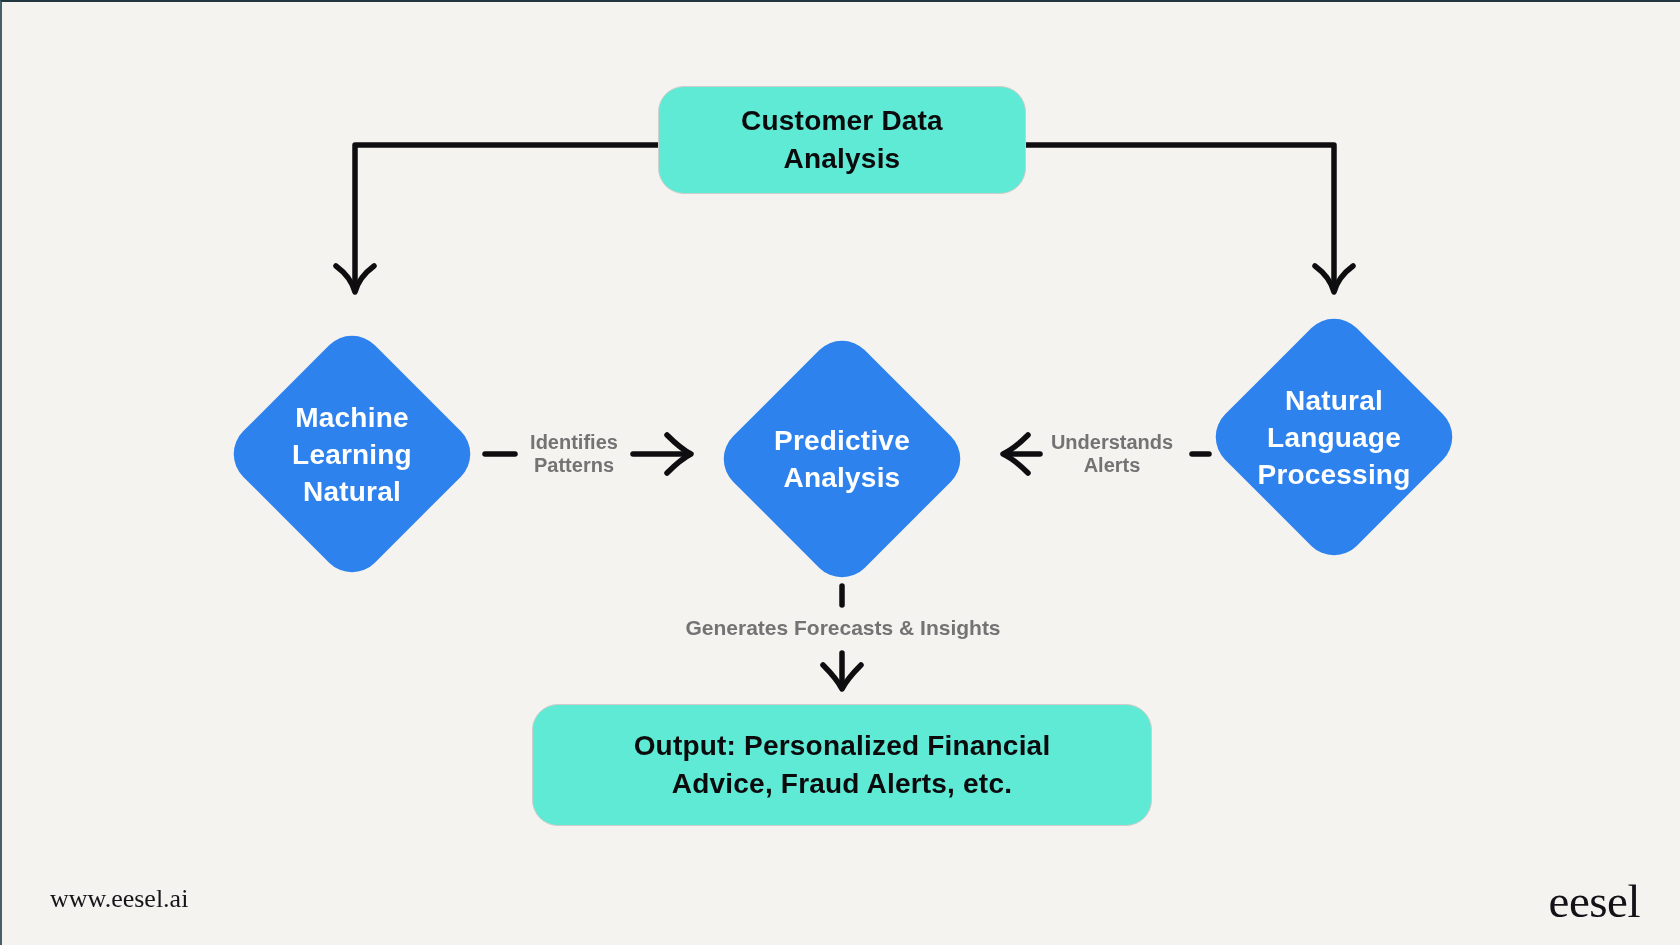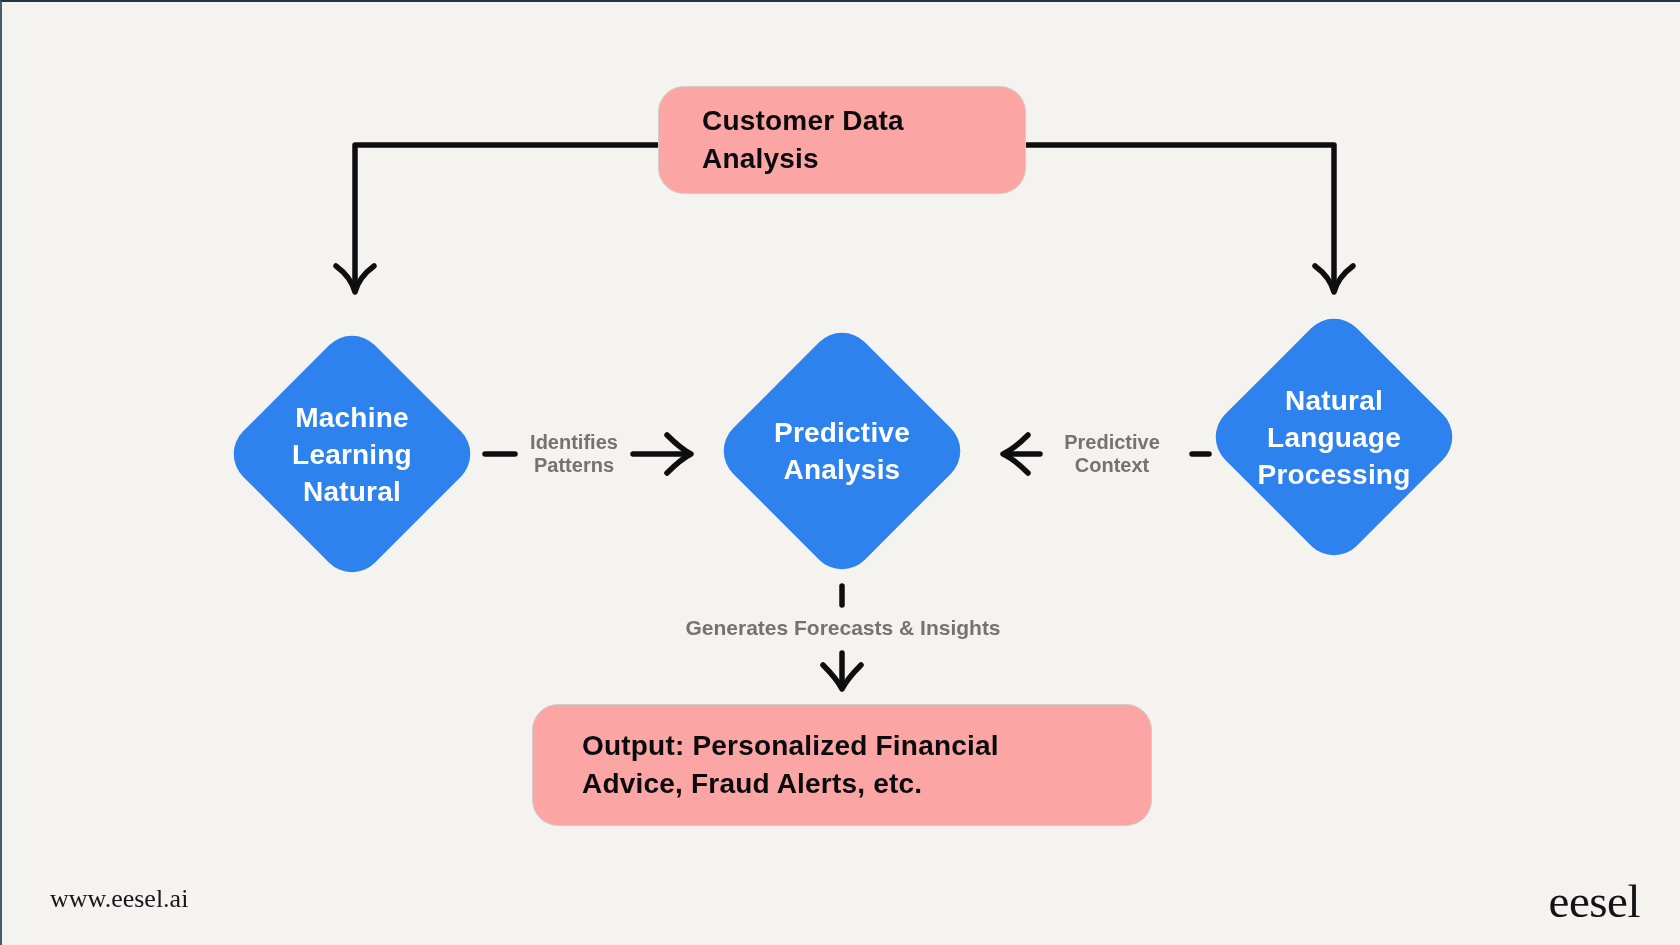--- a/index.html
+++ b/index.html
@@ -19,27 +19,27 @@
   }
   svg.connectors {
     position: absolute;
     left: 0; top: 0;
     width: 1680px; height: 945px;
     pointer-events: none;
   }
   
   .node-box {
     position: absolute;
-    background: #fca5a5;
+    background: #5eead4;
     border: 1.5px solid #cfcecb;
     border-radius: 26px;
     display: flex;
     align-items: center;
     justify-content: center;
-    text-align: left;
+    text-align: center;
   }
   .node-box .box-label {
     font-weight: 700;
     font-size: 28px;
     line-height: 38px;
     color: #0b0b0d;
     letter-spacing: 0.2px;
   }
   .top-box { left: 656px; top: 84px; width: 368px; height: 108px; }
   .top-box .box-label { width: 280px; }
@@ -66,21 +66,21 @@
     position: relative;
     z-index: 1;
     width: 200px;
     font-weight: 700;
     font-size: 28px;
     line-height: 37px;
     color: #ffffff;
     letter-spacing: 0.2px;
   }
   .diamond-ml  { left: 219px;  top: 321px; }
-  .diamond-pa  { left: 709px;  top: 318px; justify-content: center; }
+  .diamond-pa  { left: 709px;  top: 326px; justify-content: center; }
   .diamond-nlp { left: 1201px; top: 304px; }
   
   .edge-label {
     position: absolute;
     display: flex;
     align-items: center;
     justify-content: center;
     text-align: center;
     font-weight: 700;
     font-size: 20px;
@@ -161,21 +161,21 @@
     <div class="diamond-shape"></div>
     <div class="diamond-label">Predictive Analysis</div>
   </div>
 
   <div class="diamond diamond-nlp">
     <div class="diamond-shape"></div>
     <div class="diamond-label">Natural Language Processing</div>
   </div>
 
   <div class="edge-label edge-identifies">Identifies Patterns</div>
-  <div class="edge-label edge-understands">Predictive Context</div>
+  <div class="edge-label edge-understands">Understands Alerts</div>
   <div class="edge-label edge-generates">Generates Forecasts &amp; Insights</div>
 
   <div class="node-box output-box">
     <span class="box-label">Output: Personalized Financial Advice, Fraud Alerts, etc.</span>
   </div>
 
   <div class="footer-url">www.eesel.ai</div>
   <div class="footer-logo">eesel</div>
 
 </div>

